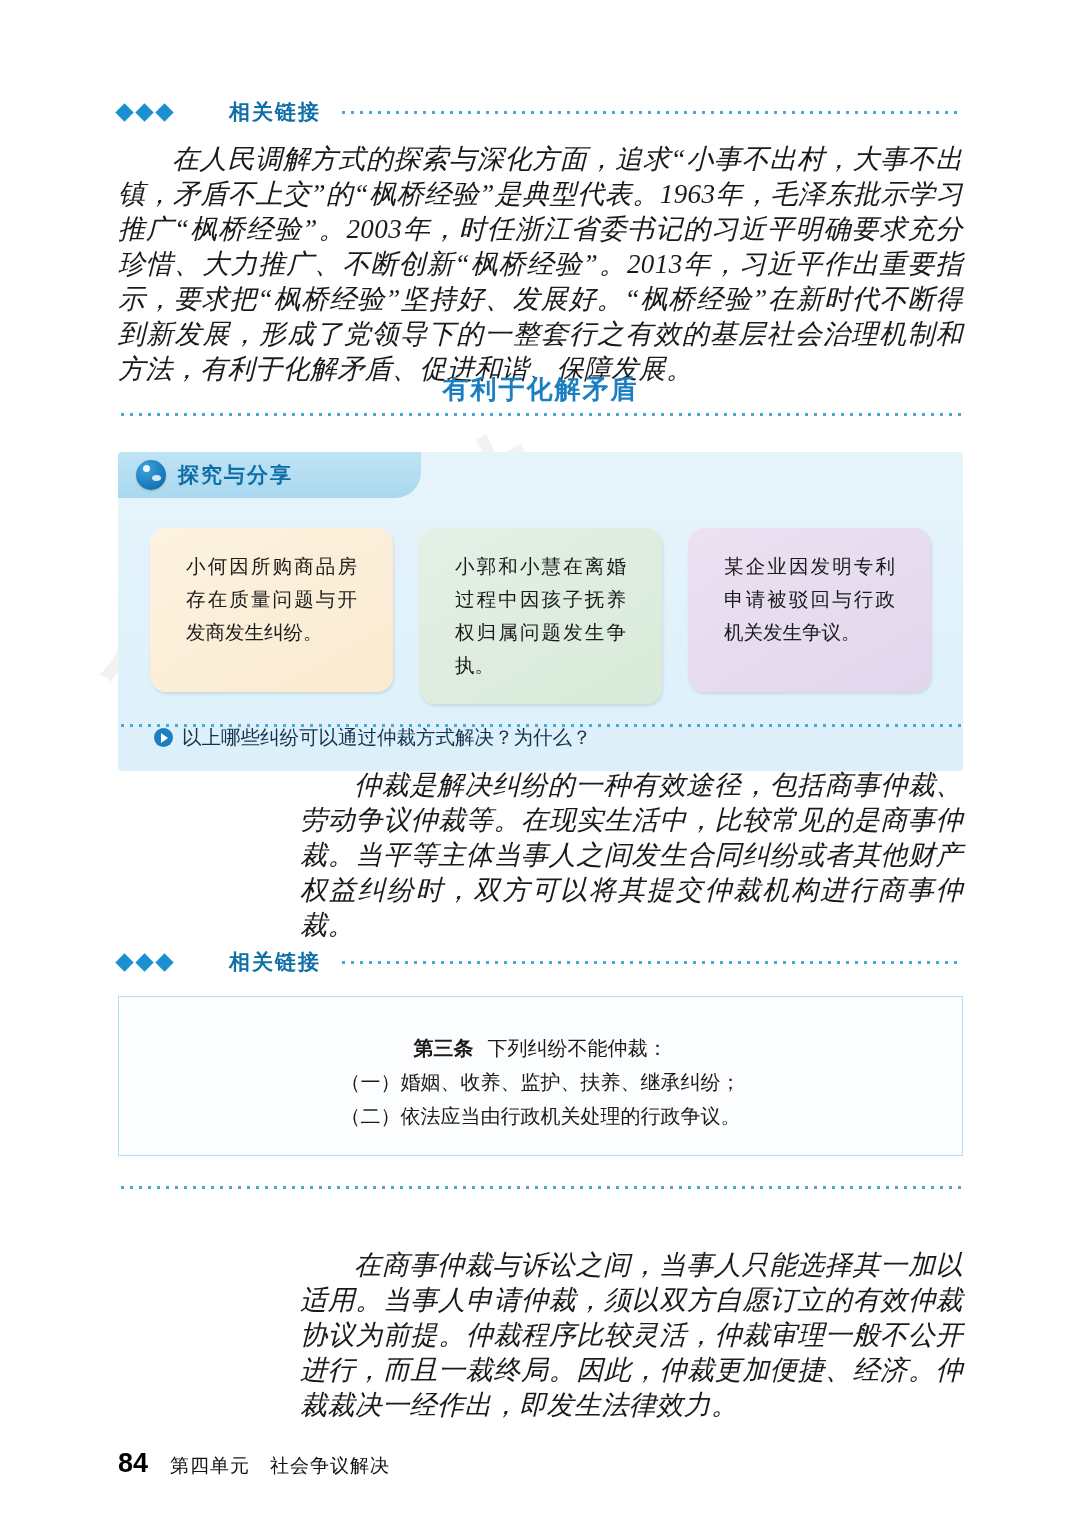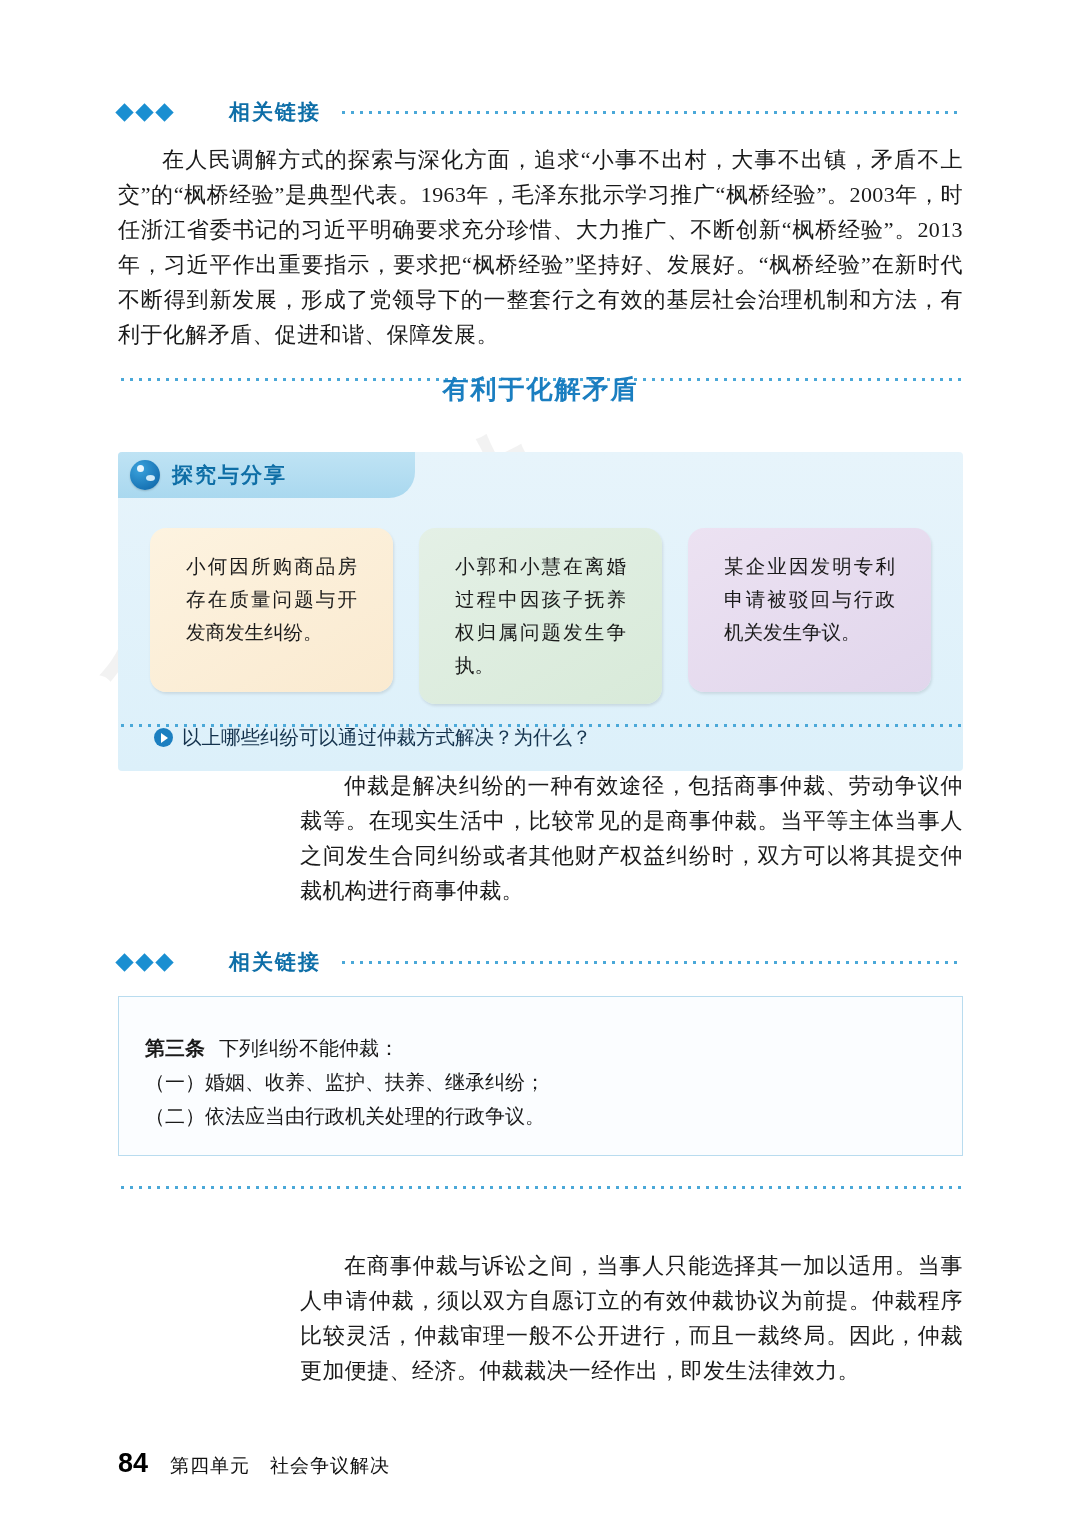--- a/index.html
+++ b/index.html
@@ -82,25 +82,26 @@
     background-repeat: repeat-x;
   }
   .dotrule {
     height: 3px;
     background-image: radial-gradient(circle, #4aa8d8 1.6px, transparent 1.7px);
     background-size: 9px 3px;
     background-repeat: repeat-x;
   }
 
   .para {
-    font-size: 22px;
+    font-size: 27px;
     line-height: 35px;
     text-align: justify;
     text-justify: inter-ideograph;
     letter-spacing: 0.4px;
+    font-style: italic;
   }
   .indent { text-indent: 2em; }
 
   
   .sec-title {
     text-align: center;
     color: #1a7ec0;
     font-family: "Liberation Sans", sans-serif;
     font-weight: bold;
     font-size: 26px;
@@ -112,21 +113,21 @@
     position: relative;
     background: linear-gradient(180deg, #e7f4fb 0%, #dcf0fa 100%);
     border-radius: 4px;
   }
   .explore-tab {
     position: relative;
     display: flex;
     align-items: center;
     gap: 12px;
     height: 46px;
-    padding-left: 12px;
+    padding-left: 18px;
     width: 285px;
     background: linear-gradient(180deg, #bfe3f4 0%, #a9d8ef 100%);
     border-top-left-radius: 4px;
     border-bottom-right-radius: 26px;
   }
   .explore-tab .lbl {
     color: #0e6ea6;
     font-family: "Liberation Sans", sans-serif;
     font-weight: bold;
     font-size: 21px;
@@ -209,20 +210,21 @@
     font-family: "Liberation Sans", sans-serif;
     font-weight: bold;
     font-size: 21px;
     padding: 11px 0;
     letter-spacing: 1px;
   }
   .lawbox-body {
     padding: 34px 26px 22px 26px;
     font-size: 20px;
     line-height: 34px;
+    text-align: center;
   }
   .lawbox-body .art {
     font-weight: bold;
     margin-right: 14px;
   }
 
   
   .footer {
     position: absolute;
     left: 118px;

